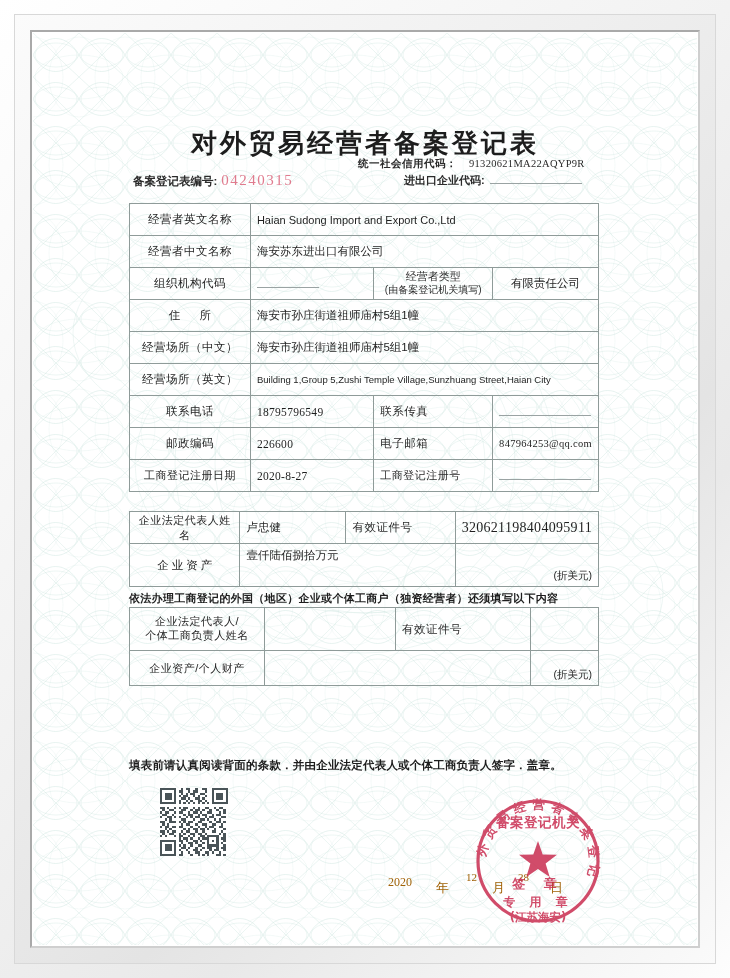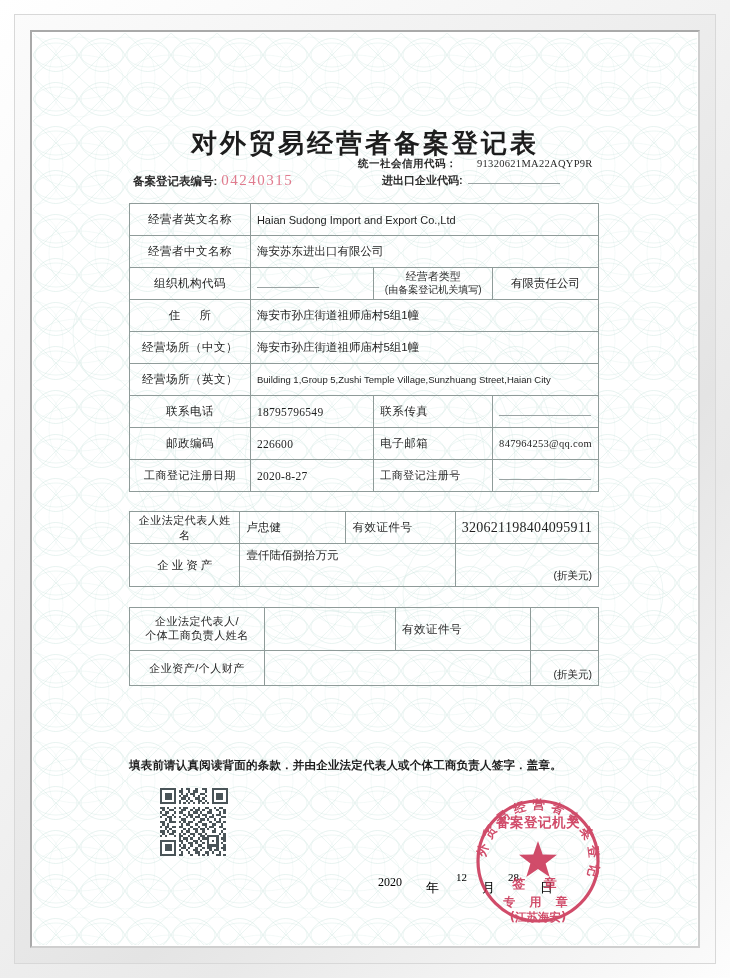--- a/index.html
+++ b/index.html
@@ -53,34 +53,34 @@
     position:absolute;left:0;top:93px;width:664px;text-align:center;
     font-size:26px;font-weight:bold;letter-spacing:3px;color:#1d1d1d;
     font-family:"DejaVu Sans","Liberation Sans",sans-serif;
   }
 
   .code-line{
     position:absolute;left:325px;top:124px;width:330px;
     font-size:10.5px;color:#2b2b2b;white-space:nowrap;
   }
   .code-line .lbl{font-weight:bold;letter-spacing:.5px;}
-  .code-line .val{font-family:"Liberation Serif","DejaVu Serif",serif;letter-spacing:.3px;margin-left:20px;}
+  .code-line .val{font-family:"Liberation Serif","DejaVu Serif",serif;letter-spacing:.3px;margin-left:12px;}
 
   .row-formno{
     position:absolute;left:0;top:139px;width:664px;height:20px;
   }
   .formno{
     position:absolute;left:100px;top:0;font-size:11.5px;font-weight:bold;white-space:nowrap;
   }
   .formno .num{
     color:#e07b8e;font-family:"Liberation Serif","DejaVu Serif",serif;
     font-weight:normal;font-size:15px;letter-spacing:1.5px;margin-left:4px;
   }
   .iecode{
-    position:absolute;left:349px;top:1px;font-size:11px;font-weight:bold;white-space:nowrap;
+    position:absolute;left:371px;top:1px;font-size:11px;font-weight:bold;white-space:nowrap;
   }
   .blankdash{
     display:inline-block;border-bottom:1px solid #9aa3a3;width:92px;height:7px;margin-left:5px;
   }
 
   
   table.main{
     position:absolute;border-collapse:collapse;
     font-size:11px;
   }
@@ -117,22 +117,22 @@
     color:#1d1d1d;letter-spacing:.2px;white-space:nowrap;
   }
 
   
   .qr{
     position:absolute;left:127px;top:755px;width:68px;height:68px;
   }
 
   
   .dateline{
-    position:absolute;left:345px;top:838px;width:260px;height:24px;
-    font-size:12px;color:#000000;
+    position:absolute;left:355px;top:838px;width:260px;height:24px;
+    font-size:12px;color:#a16207;
   }
   .dateline .y{position:absolute;left:0;top:4px;font-family:"Liberation Serif","DejaVu Serif",serif;}
   .dateline .cy{position:absolute;left:48px;top:8px;font-size:13px;}
   .dateline .m{position:absolute;left:78px;top:0px;font-family:"Liberation Serif","DejaVu Serif",serif;font-size:11px;}
   .dateline .cm{position:absolute;left:104px;top:8px;font-size:13px;}
   .dateline .d{position:absolute;left:130px;top:0px;font-family:"Liberation Serif","DejaVu Serif",serif;font-size:11px;}
   .dateline .cd{position:absolute;left:162px;top:8px;font-size:13px;}
 
   
   .seal{
@@ -262,20 +262,21 @@
           <td class="val num" style="font-size:14px;">320621198404095911</td>
         </tr>
         <tr>
           <td class="lbl sp" style="letter-spacing:3px;text-indent:3px;height:42px;">企业资产</td>
           <td class="val cn" colspan="2" style="vertical-align:top;padding-top:4px;">壹仟陆佰捌拾万元</td>
           <td class="val" style="vertical-align:bottom;padding-bottom:3px;text-align:right;font-size:10.5px;">(折美元)</td>
         </tr>
       </tbody>
         </table>
 
+      <div class="sect-note" style="left:96px;top:558px;font-size:11px;">依法办理工商登记的外国（地区）企业或个体工商户（独资经营者）还须填写以下内容</div>
 
       <table class="main" style="left:96px;top:574px;width:470px;">
         <tbody>
             <tr>
           <td class="lbl two-line" style="height:42px;font-size:11px;">
             <div>企业法定代表人/</div>
             <div>个体工商负责人姓名</div>
           </td>
           <td class="val cn" style="width:118px;"></td>
           <td class="mid-lbl" style="width:122px;">有效证件号</td>

